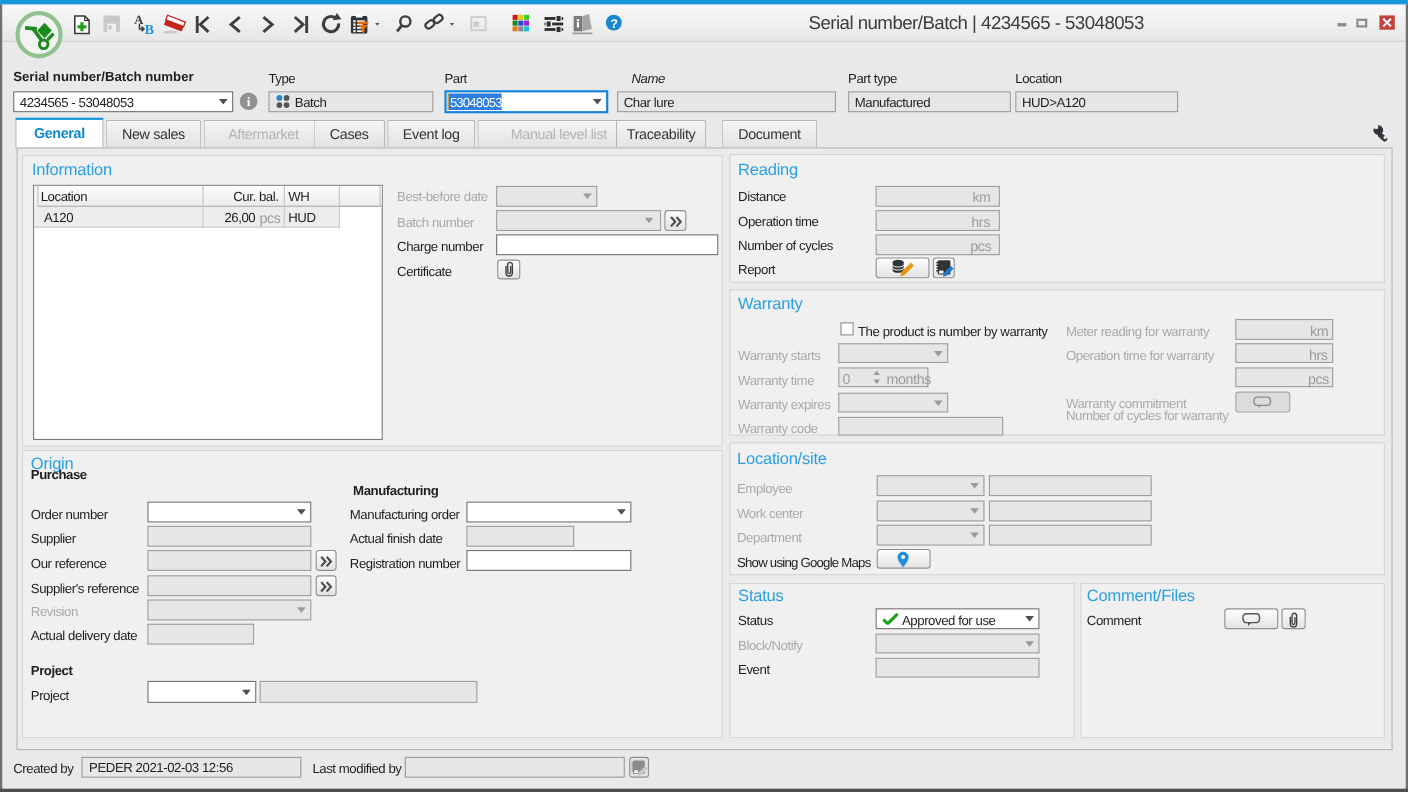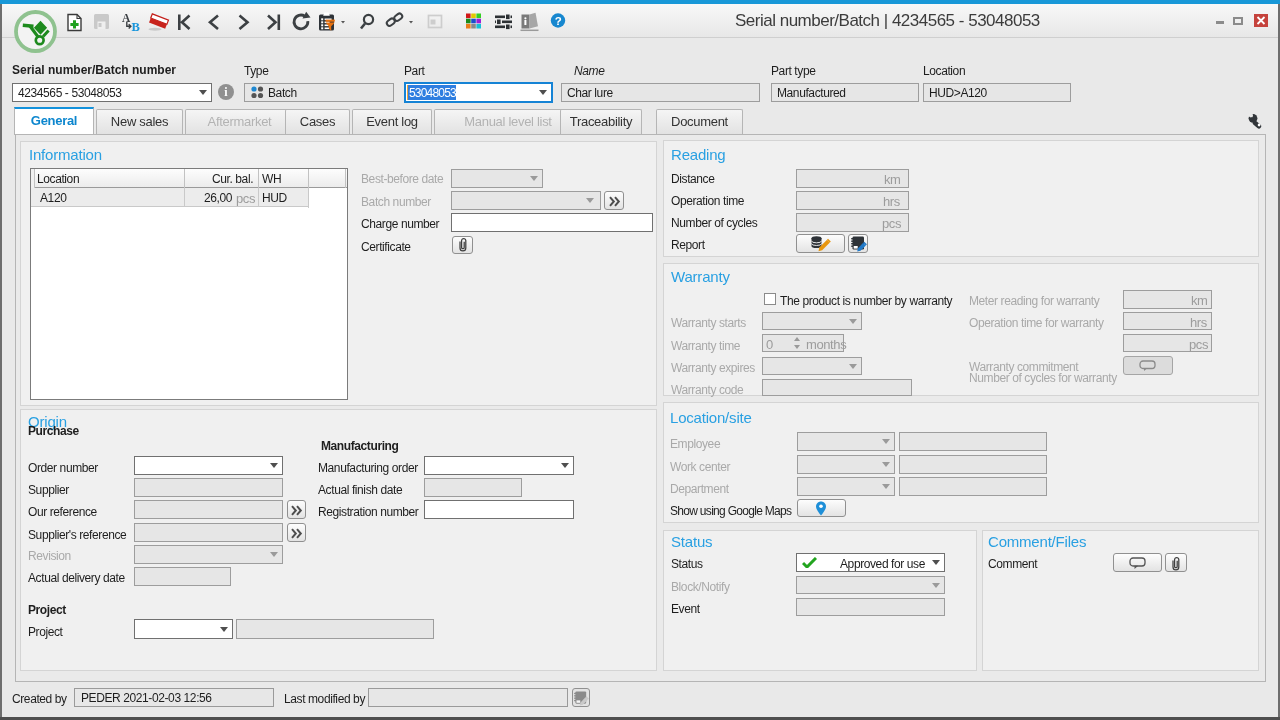--- a/index.html
+++ b/index.html
@@ -385,21 +385,21 @@
     <circle cx="7" cy="5.3" r="1.8" fill="#fff"></circle>
   </svg>
 
   <div class="panel" style="left:663px;top:530px;width:314px;height:141px;"></div>
   <div class="ptitle" style="left:671px;top:533px;">Status</div>
   <div class="lbl" style="left:671px;top:557px;">Status</div>
   <div class="wfld" style="left:796px;top:553px;width:149px;height:19px;"></div>
   <svg class="abs" style="left:802px;top:557px;" width="15" height="11" viewBox="0 0 15 11">
     <path d="M1 6 L5 10 L14 1" fill="none" stroke="#22a41f" stroke-width="3"></path>
   </svg>
-  <div class="fldtext" style="left:820px;top:557px;margin-left:20px;">Approved for use</div>
+  <div class="fldtext" style="left:820px;top:557px;">Approved for use</div>
   <div class="arr" style="left:932px;top:560px;"></div>
   <div class="lbl dis" style="left:671px;top:580px;">Block/Notify</div>
   <div class="fld" style="left:796px;top:576px;width:149px;height:18px;"></div>
   <div class="arr arrd" style="left:932px;top:583px;"></div>
   <div class="lbl" style="left:671px;top:602px;">Event</div>
   <div class="fld" style="left:796px;top:598px;width:149px;height:18px;"></div>
 
   <div class="panel" style="left:982px;top:530px;width:277px;height:141px;"></div>
   <div class="ptitle" style="left:988px;top:533px;">Comment/Files</div>
   <div class="lbl" style="left:988px;top:557px;">Comment</div>

